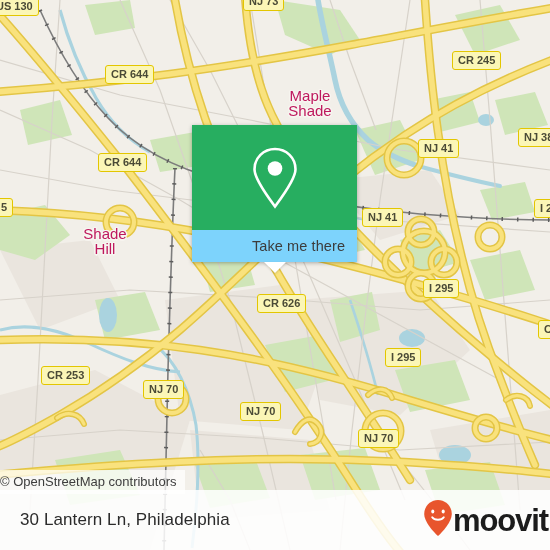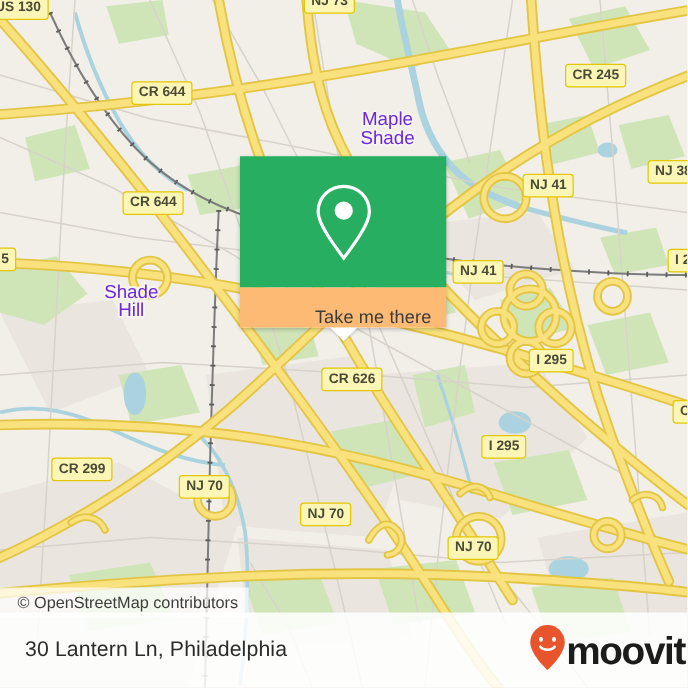--- a/index.html
+++ b/index.html
@@ -25,21 +25,21 @@
     width: 550px;
     height: 550px;
     background: #f2efe9;
     overflow: hidden;
   }
   #map svg { display: block; }
 
   
   .city-label {
     position: absolute;
-    color: #6d28d9;
+    color: #be185d;
     font-size: 15px;
     font-weight: normal;
     line-height: 15px;
     text-align: center;
     text-shadow:
       1.5px 0 #f7f5f0, -1.5px 0 #f7f5f0, 0 1.5px #f7f5f0, 0 -1.5px #f7f5f0,
       1px 1px #f7f5f0, -1px -1px #f7f5f0, 1px -1px #f7f5f0, -1px 1px #f7f5f0;
     white-space: pre-line;
     pointer-events: none;
   }
@@ -69,23 +69,23 @@
   }
   #callout-top {
     height: 105px;
     background: #27ae60;
     display: flex;
     align-items: center;
     justify-content: center;
   }
   #callout-bottom {
     height: 32px;
-    background: #fdba74;
+    background: #7dd3fc;
     display: flex;
-    align-items: flex-end;
+    align-items: center;
     justify-content: center;
     position: relative;
     padding-left: 48px;
   }
   #callout-label {
     color: #3c3c3c;
     font-size: 14.5px;
     letter-spacing: 0.1px;
   }
   #callout-tail {
@@ -102,21 +102,21 @@
 
   
   #attribution {
     position: absolute;
     left: 0;
     top: 470px;
     background: rgba(255,255,255,0.72);
     color: #3d3d3d;
     font-size: 13px;
     line-height: 18px;
-    padding: 3px 8px 3px 14px;
+    padding: 3px 8px 3px 0;
   }
 
   
   #bottom-bar {
     position: absolute;
     left: 0;
     top: 490px;
     width: 550px;
     height: 60px;
     background: rgba(255,255,255,0.86);
@@ -315,21 +315,21 @@
     <div class="shield" style="left:418px; top:139px;">NJ 41</div>
     <div class="shield" style="left:518px; top:128px;">NJ 38</div>
     <div class="shield" style="left:98px; top:153px;">CR 644</div>
     <div class="shield" style="left:-24px; top:198px;">CR 5</div>
     <div class="shield" style="left:362px; top:208px;">NJ 41</div>
     <div class="shield" style="left:534px; top:199px;">I 2</div>
     <div class="shield" style="left:423px; top:279px;">I 295</div>
     <div class="shield" style="left:225px; top:294px;margin-left:32px;">CR 626</div>
     <div class="shield" style="left:538px; top:320px;">C</div>
     <div class="shield" style="left:385px; top:348px;">I 295</div>
-    <div class="shield" style="left:41px; top:366px;">CR 299</div>
+    <div class="shield" style="left:41px; top:366px;">CR 253</div>
     <div class="shield" style="left:143px; top:380px;">NJ 70</div>
     <div class="shield" style="left:240px; top:402px;">NJ 70</div>
     <div class="shield" style="left:358px; top:429px;">NJ 70</div>
 
     <div id="callout">
       <div id="callout-top">
         <span>
           <svg width="54" height="66" viewBox="0 0 54 66">
             <path d="M27 4 C15.5 4 6.5 13 6.5 24.3 C6.5 34.5 20 52 27 61.5 C34 52 47.5 34.5 47.5 24.3 C47.5 13 38.5 4 27 4 Z" fill="none" stroke="#ffffff" stroke-width="2.6"></path>
             <circle cx="27" cy="23.5" r="7.3" fill="#ffffff"></circle>

